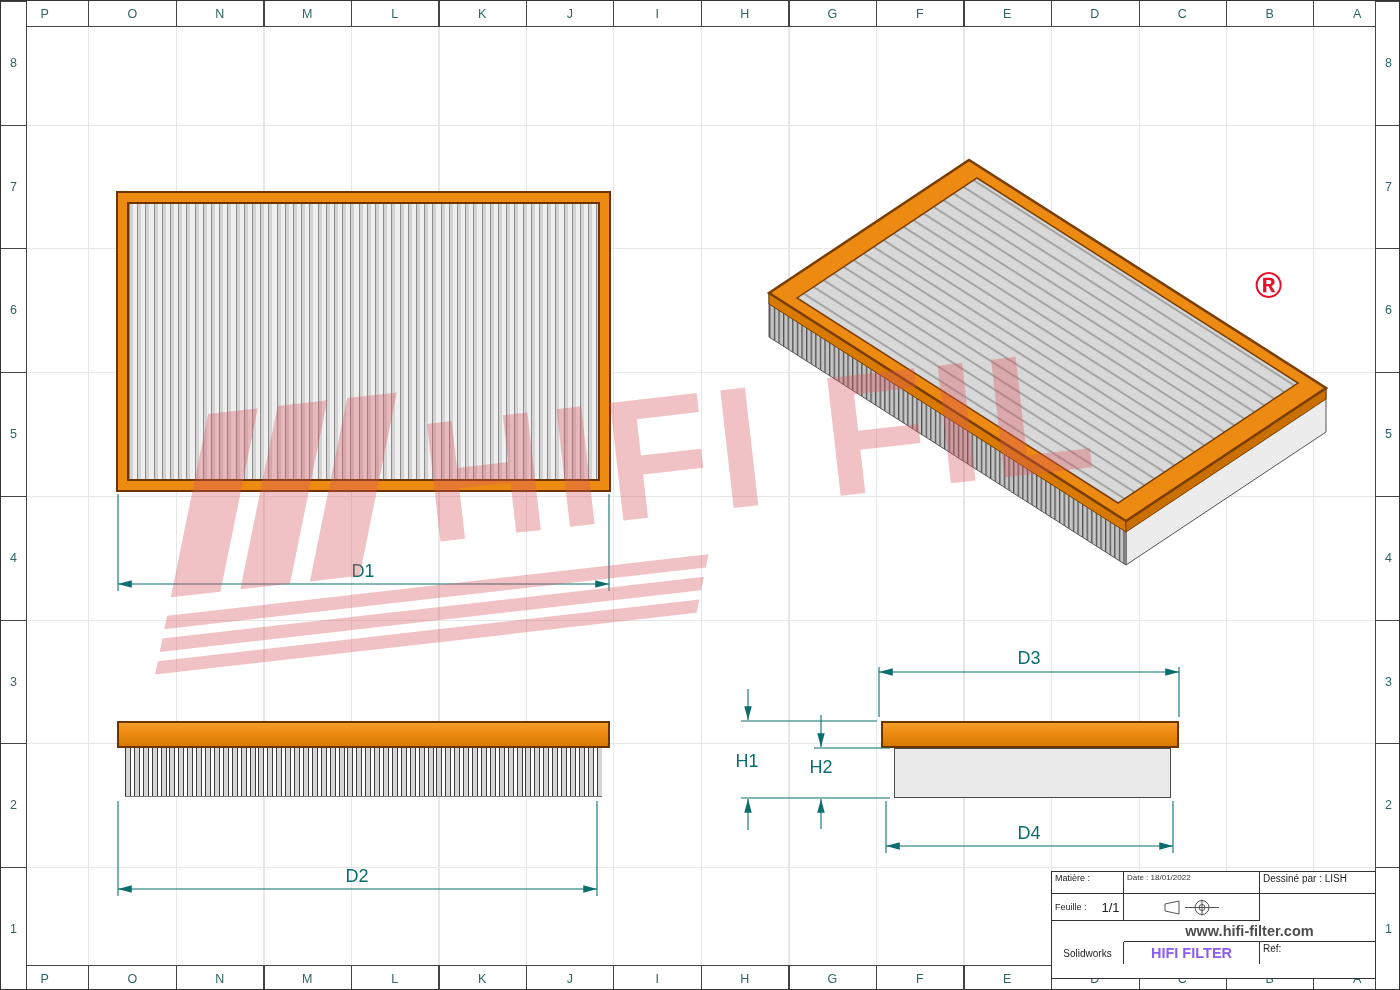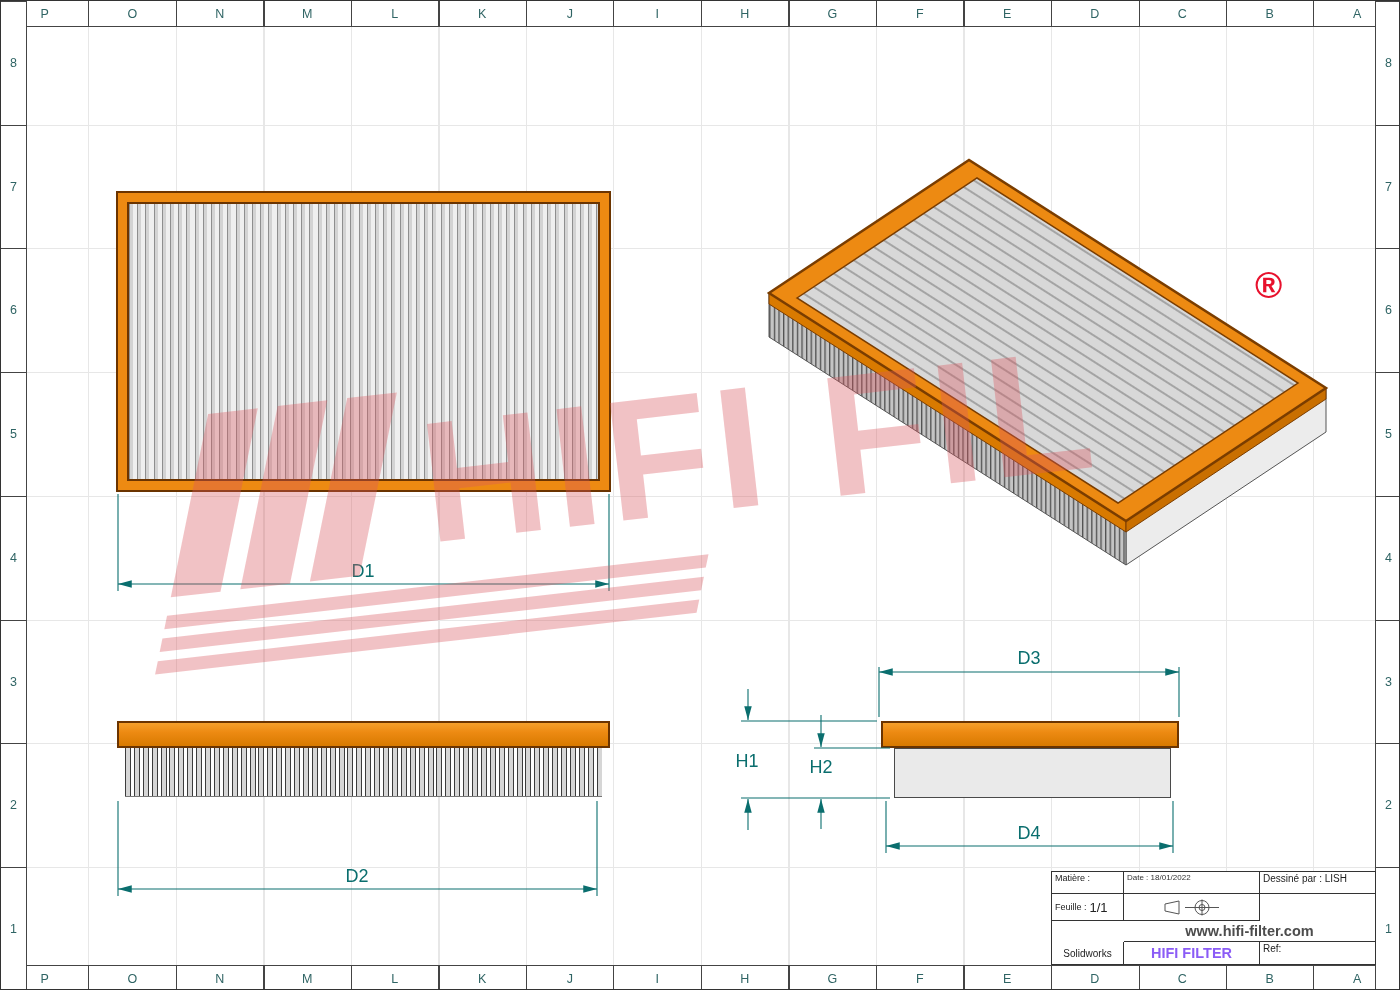--- a/index.html
+++ b/index.html
@@ -29,36 +29,36 @@
   #front-pleats{left:124px;top:747px;width:477px;height:49px;border-bottom:1px solid #777;
     background:repeating-linear-gradient(to right,#3c3c3c 0 1px,#d6d6d6 1px 5px,#3c3c3c 5px 6px,#ffffff 6px 8.9px);}
   #side-bar{left:880px;top:720px;width:298px;height:27px;
     background:linear-gradient(#f6a02b,#ED8A12 40%,#d87a00);border:2px solid #6b3400;}
   #side-body{left:893px;top:747px;width:277px;height:50px;background:#eaeaea;border:1px solid #4a4a4a;}
 
   #dims-svg{position:absolute;left:0;top:0;z-index:3;}
   #watermark{position:absolute;left:0;top:0;z-index:4;pointer-events:none;}
   #reg-mark{position:absolute;left:1254px;top:264px;z-index:5;color:#E8112D;font-size:37px;font-weight:bold;}
 
-  #title-block{position:absolute;left:1050px;top:870px;width:325px;height:94px;z-index:7;background:#fff;
+  #title-block{position:absolute;left:1050px;top:870px;width:325px;height:108px;z-index:7;background:#fff;
     border:1px solid #333;box-sizing:border-box;display:grid;
     grid-template-columns:72px 136px 115px;grid-template-rows:22px 27px 21px 22px;
     font-size:9px;color:#222;}
   .tb{border-right:1px solid #333;border-bottom:1px solid #333;display:flex;align-items:center;
       padding:1px 3px;box-sizing:border-box;overflow:hidden;}
   .no-r{border-right:none;} .no-b{border-bottom:none;}
   .tb.top{align-items:flex-start;}
   .tb.center{justify-content:center;}
   #tb-date{font-size:8px;color:#333;align-items:flex-start;}
   #tb-drawn{font-size:10px;align-items:flex-start;}
   #tb-part{color:#E8112D;font-size:17px;letter-spacing:1px;font-weight:500;}
   #tb-web{color:#4d4d4d;font-size:14.5px;font-weight:bold;}
   #tb-brand{color:#8b5cf6;font-size:14.5px;font-weight:bold;}
   #tb-ref{font-size:10px;}
-  #tb-feuille .v{font-size:13px;margin-left:3px;}
+  #tb-feuille .v{font-size:13px;margin-left:15px;}
   #tb-soft{font-size:10px;justify-content:center;}
 </style>
 </head>
 <body>
 
 <div id="sheet">
 
   <div class="gridlines"></div>
 
   <div id="top-view" class="view">

